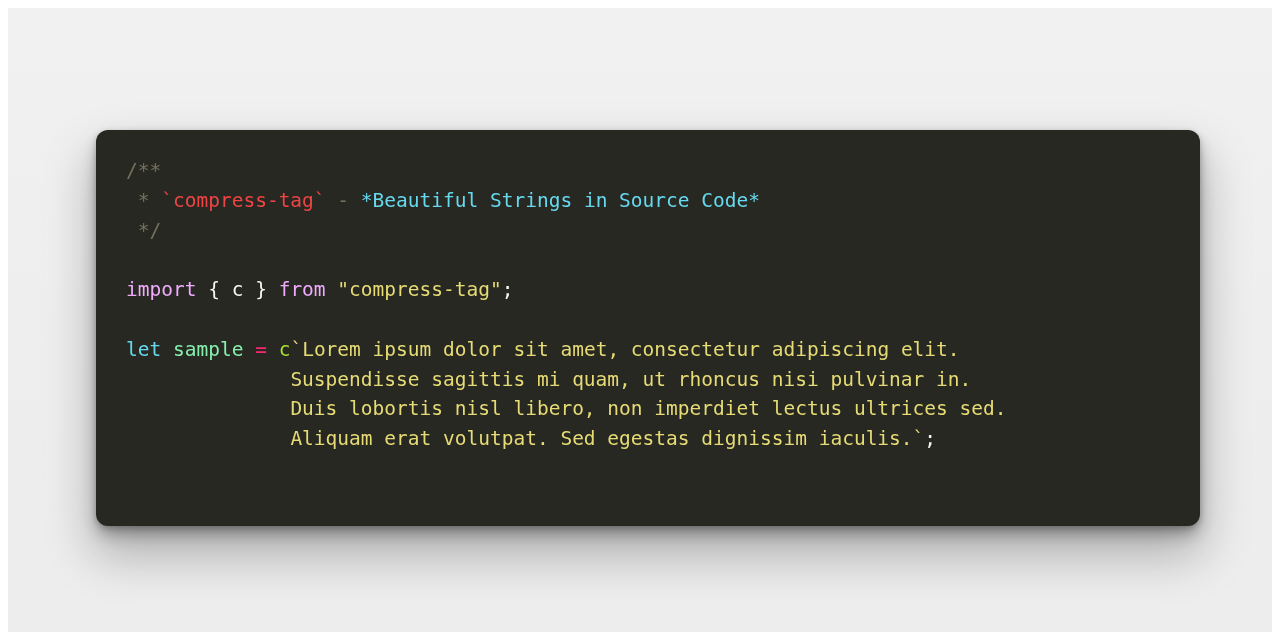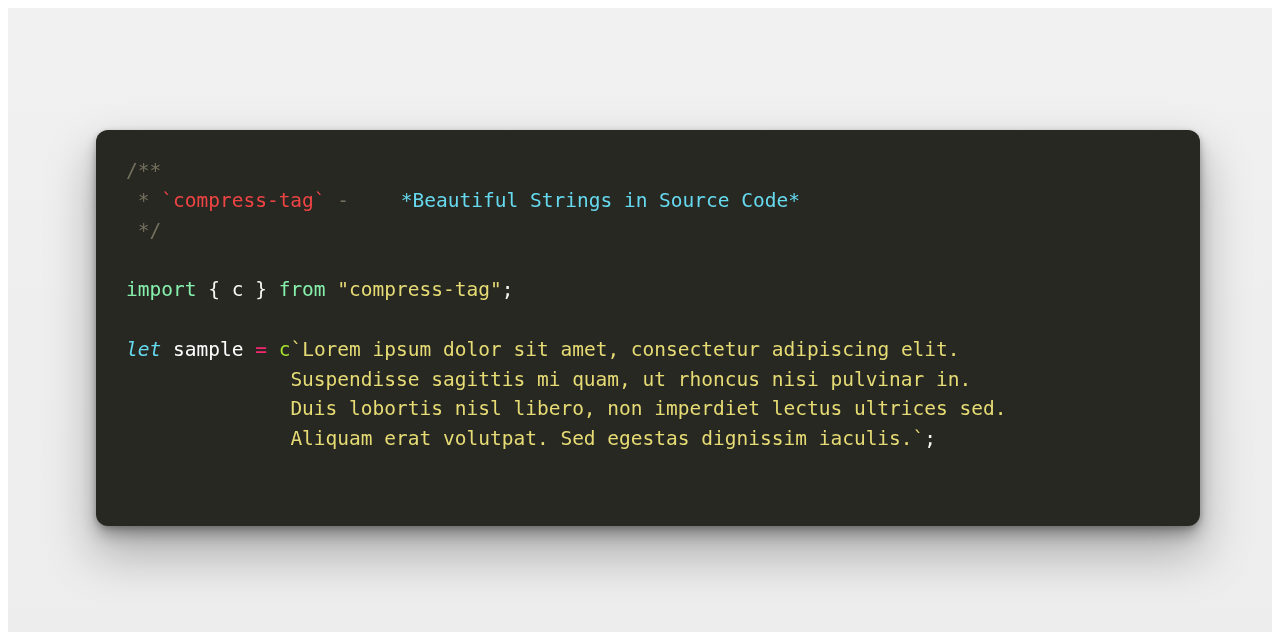--- a/index.html
+++ b/index.html
@@ -57,27 +57,27 @@
     font-size: 19.5px;
     line-height: 29.8px;
     letter-spacing: 0px;
     white-space: pre;
     color: #f8f8f2;
     -webkit-font-smoothing: antialiased;
   }
   .ln { display: block; min-height: 29.8px; }
   .tok-comment   { color: #75715e; }
   .tok-inlinecode{ color: #ef4444; }
-  .tok-emph      { color: #66d9ef; margin-left: 40px; }
-  .tok-keyword   { color: #86efac; }
+  .tok-emph      { color: #66d9ef; }
+  .tok-keyword   { color: #f0abfc; }
   .tok-punct     { color: #f8f8f2; }
-  .tok-plain     { color: #ffffff; }
+  .tok-plain     { color: #86efac; }
   .tok-string    { color: #e6db74; }
   .tok-func      { color: #a6e22e; }
-  .tok-declkw    { color: #66d9ef; font-style: italic; }
+  .tok-declkw    { color: #66d9ef; }
   .tok-operator  { color: #f92672; }
 </style>
 </head>
 <body>
 
 <div class="page-frame">
   <div class="stage">
 
     <div class="code-card">
       <pre class="code-block"><span class="ln"><span class="tok-comment">/**</span></span><span class="ln"><span class="tok-comment"> * </span><span class="tok-inlinecode">`compress-tag`</span><span class="tok-comment"> - </span><span class="tok-emph">*Beautiful Strings in Source Code*</span></span><span class="ln"><span class="tok-comment"> */</span></span><span class="ln"><span></span></span><span class="ln"><span class="tok-keyword">import</span><span class="tok-punct"> { c } </span><span class="tok-keyword">from</span><span class="tok-string"> "compress-tag"</span><span class="tok-punct">;</span></span><span class="ln"><span></span></span><span class="ln"><span class="tok-declkw">let</span><span class="tok-plain"> sample </span><span class="tok-operator">=</span><span class="tok-func"> c</span><span class="tok-string">`</span><span class="tok-string">Lorem ipsum dolor sit amet, consectetur adipiscing elit.</span></span><span class="ln"><span class="tok-string">              </span><span class="tok-string">Suspendisse sagittis mi quam, ut rhoncus nisi pulvinar in.</span></span><span class="ln"><span class="tok-string">              </span><span class="tok-string">Duis lobortis nisl libero, non imperdiet lectus ultrices sed.</span></span><span class="ln"><span class="tok-string">              </span><span class="tok-string">Aliquam erat volutpat. Sed egestas dignissim iaculis.</span><span class="tok-string">`</span><span class="tok-punct">;</span></span></pre>

